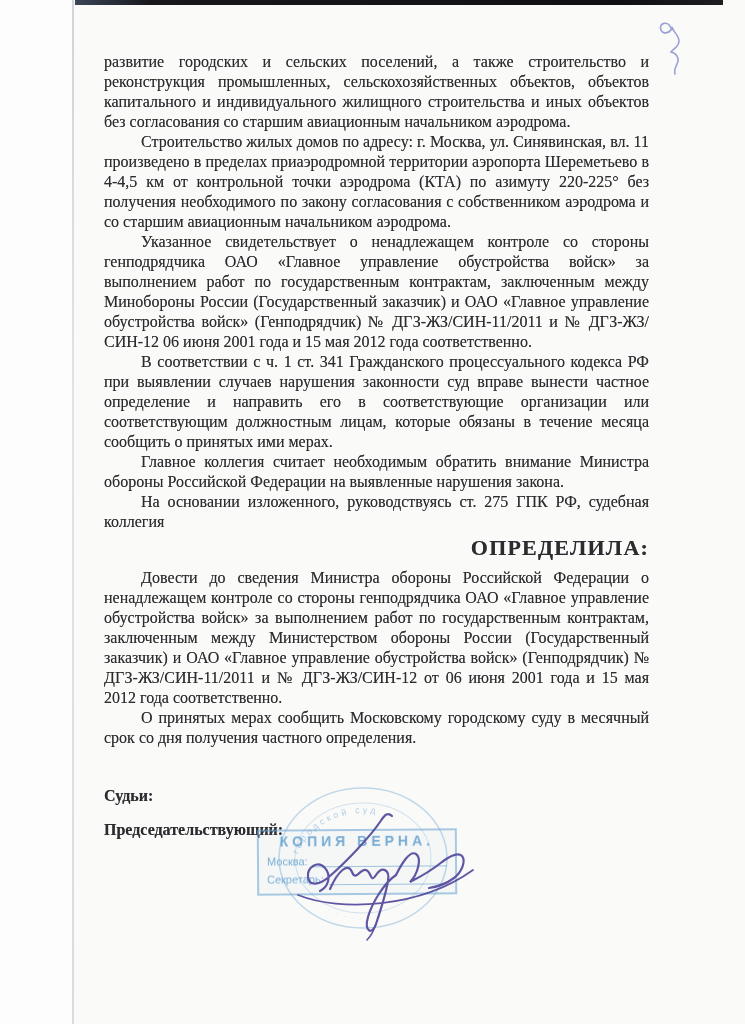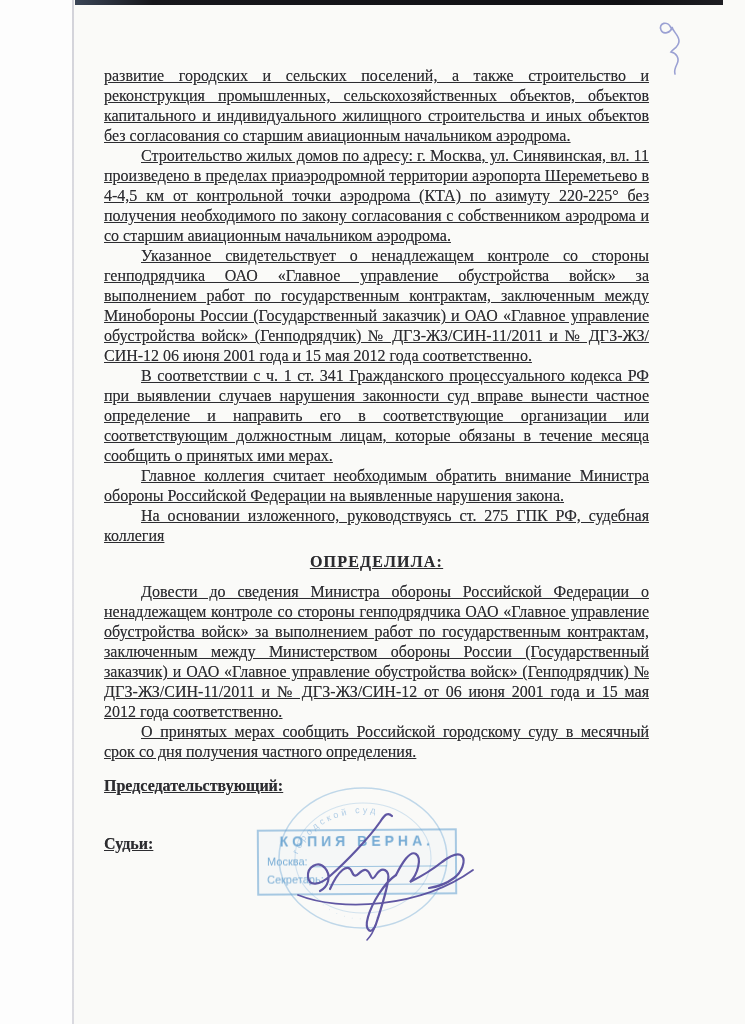--- a/index.html
+++ b/index.html
@@ -20,31 +20,30 @@
     opacity:.8;
   }
   .top-bar{
     position:absolute;left:75px;top:0;width:648px;height:5px;
     background:linear-gradient(90deg,#3a4556,#17171c 12%,#101014 85%,#1d1d22);
   }
   .pagenum{
     position:absolute;left:650px;top:16px;width:52px;height:62px;
   }
   .text-body{
-    position:absolute;left:104px;top:66px;width:545px;
+    position:absolute;left:104px;top:52px;width:545px;
     font-size:16px;line-height:20px;color:#2c2c30;
     text-align:justify;
     text-shadow:0 0 .4px rgba(44,44,48,.55);
-    text-decoration:underline;
   }
   .para{margin:0;text-indent:37px;}
   .para.first{text-indent:0;}
   .ruling-heading{
-    margin:6px 0 10px 0;text-indent:0;text-align:center;
-    font-size:16px;font-weight:bold;letter-spacing:1.2px;
+    margin:6px 0 10px 0;text-indent:0;text-align:right;
+    font-size:22px;font-weight:bold;letter-spacing:1.2px;
   }
   .sig-label{margin:0;font-weight:bold;text-indent:0;text-align:left;}
   .sig-label.presiding{margin-top:14px;}
   .sig-label.judges{margin-top:38px;}
   .seal-svg{position:absolute;left:272px;top:782px;width:182px;height:158px;filter:blur(.3px);}
   .copy-stamp{
     position:absolute;left:257px;top:829px;width:200px;height:66px;
     border:2px solid rgba(100,160,208,.55);
     background:rgba(150,195,230,.05);
     box-sizing:border-box;
@@ -84,24 +83,24 @@
     <p class="para first">развитие городских и сельских поселений, а также строительство и реконструкция промышленных, сельскохозяйственных объектов, объектов капитального и индивидуального жилищного строительства и иных объектов без согласования со старшим авиационным начальником аэродрома.</p>
     <p class="para">Строительство жилых домов по адресу: г. Москва, ул. Синявинская, вл. 11 произведено в пределах приаэродромной территории аэропорта Шереметьево в 4-4,5 км от контрольной точки аэродрома (КТА) по азимуту 220-225° без получения необходимого по закону согласования с собственником аэродрома и со старшим авиационным начальником аэродрома.</p>
     <p class="para">Указанное свидетельствует о ненадлежащем контроле со стороны генподрядчика ОАО «Главное управление обустройства войск» за выполнением работ по государственным контрактам, заключенным между Минобороны России (Государственный заказчик) и ОАО «Главное управление обустройства войск» (Генподрядчик) № ДГЗ-ЖЗ/СИН-11/2011 и № ДГЗ-ЖЗ/СИН-12 06 июня 2001 года и 15 мая 2012 года соответственно.</p>
     <p class="para">В соответствии с ч. 1 ст. 341 Гражданского процессуального кодекса РФ при выявлении случаев нарушения законности суд вправе вынести частное определение и направить его в соответствующие организации или соответствующим должностным лицам, которые обязаны в течение месяца сообщить о принятых ими мерах.</p>
     <p class="para">Главное коллегия считает необходимым обратить внимание Министра обороны Российской Федерации на выявленные нарушения закона.</p>
     <p class="para">На основании изложенного, руководствуясь ст. 275 ГПК РФ, судебная коллегия</p>
 
     <h2 class="ruling-heading">ОПРЕДЕЛИЛА:</h2>
 
     <p class="para">Довести до сведения Министра обороны Российской Федерации о ненадлежащем контроле со стороны генподрядчика ОАО «Главное управление обустройства войск» за выполнением работ по государственным контрактам, заключенным между Министерством обороны России (Государственный заказчик) и ОАО «Главное управление обустройства войск» (Генподрядчик) № ДГЗ-ЖЗ/СИН-11/2011 и № ДГЗ-ЖЗ/СИН-12 от 06 июня 2001 года и 15 мая 2012 года соответственно.</p>
-    <p class="para">О принятых мерах сообщить Российской городскому суду в месячный срок со дня получения частного определения.</p>
+    <p class="para">О принятых мерах сообщить Московскому городскому суду в месячный срок со дня получения частного определения.</p>
 
+    <p class="sig-label judges">Судьи:</p>
     <p class="sig-label presiding">Председательствующий:</p>
-    <p class="sig-label judges">Судьи:</p>
   </div>
 
   <svg class="seal-svg" viewBox="0 0 182 158">
     <defs>
       <path id="sealArc" d="M 22,86 A 70,62 0 0 1 160,80" fill="none"></path>
       <path id="sealArcBottom" d="M 34,102 A 60,52 0 0 0 150,98" fill="none"></path>
     </defs>
     <ellipse cx="91" cy="76" rx="84" ry="70" fill="none" stroke="rgba(120,172,216,.45)" stroke-width="1.6"></ellipse>
     <ellipse cx="91" cy="76" rx="68" ry="55" fill="none" stroke="rgba(120,172,216,.30)" stroke-width="1.1"></ellipse>
     <text font-family="Liberation Sans, sans-serif" font-size="9" letter-spacing="3" fill="rgba(120,172,216,.55)">

